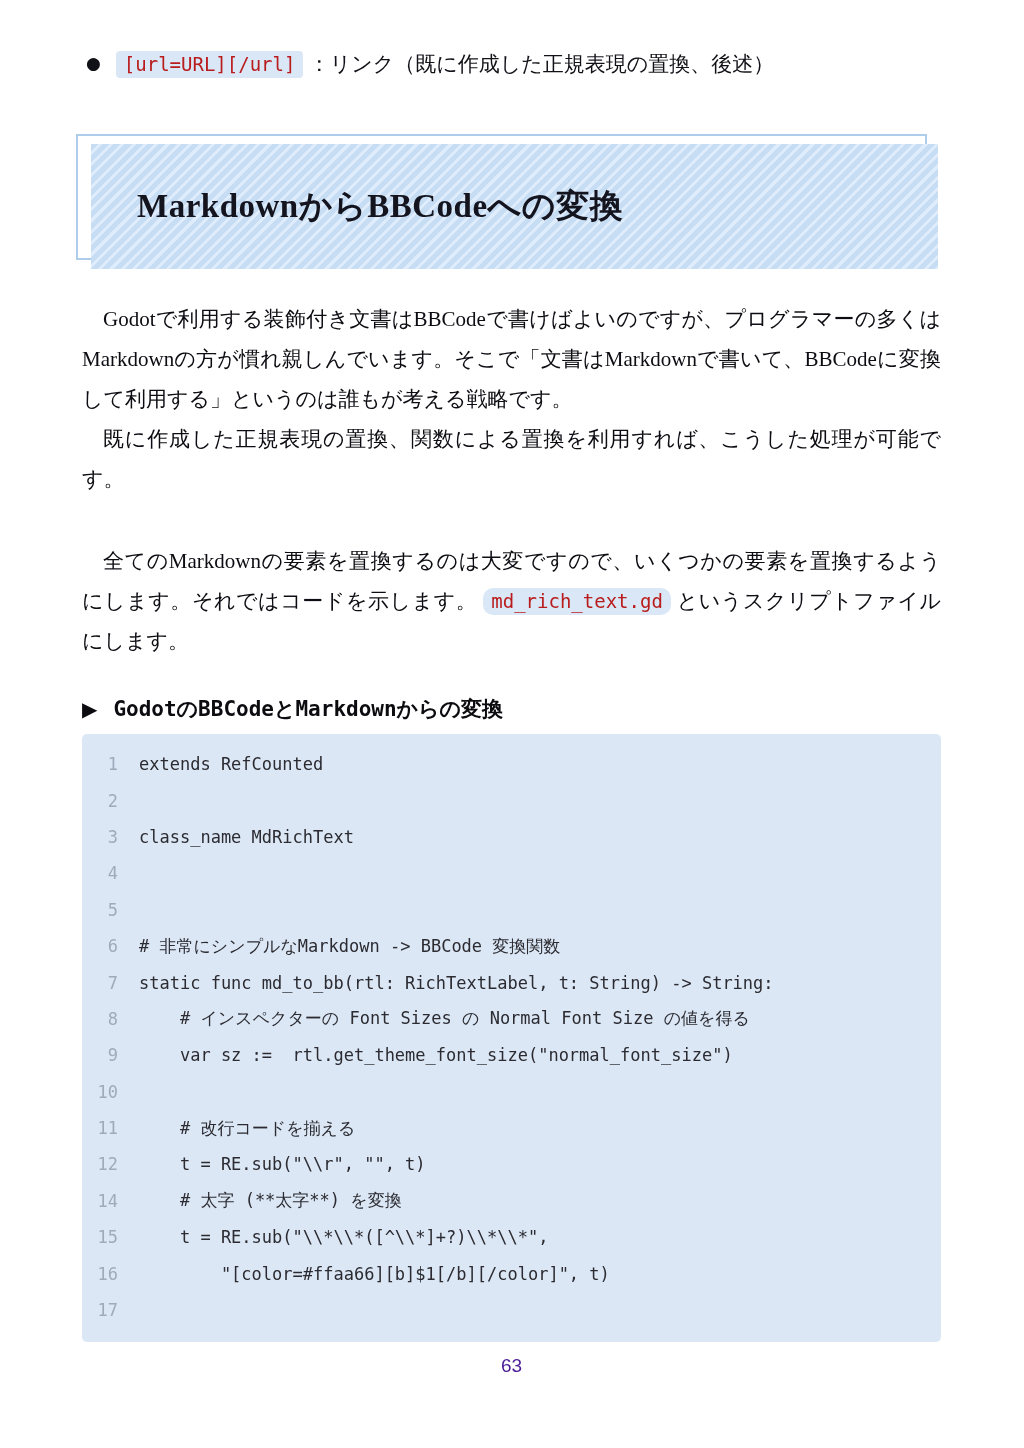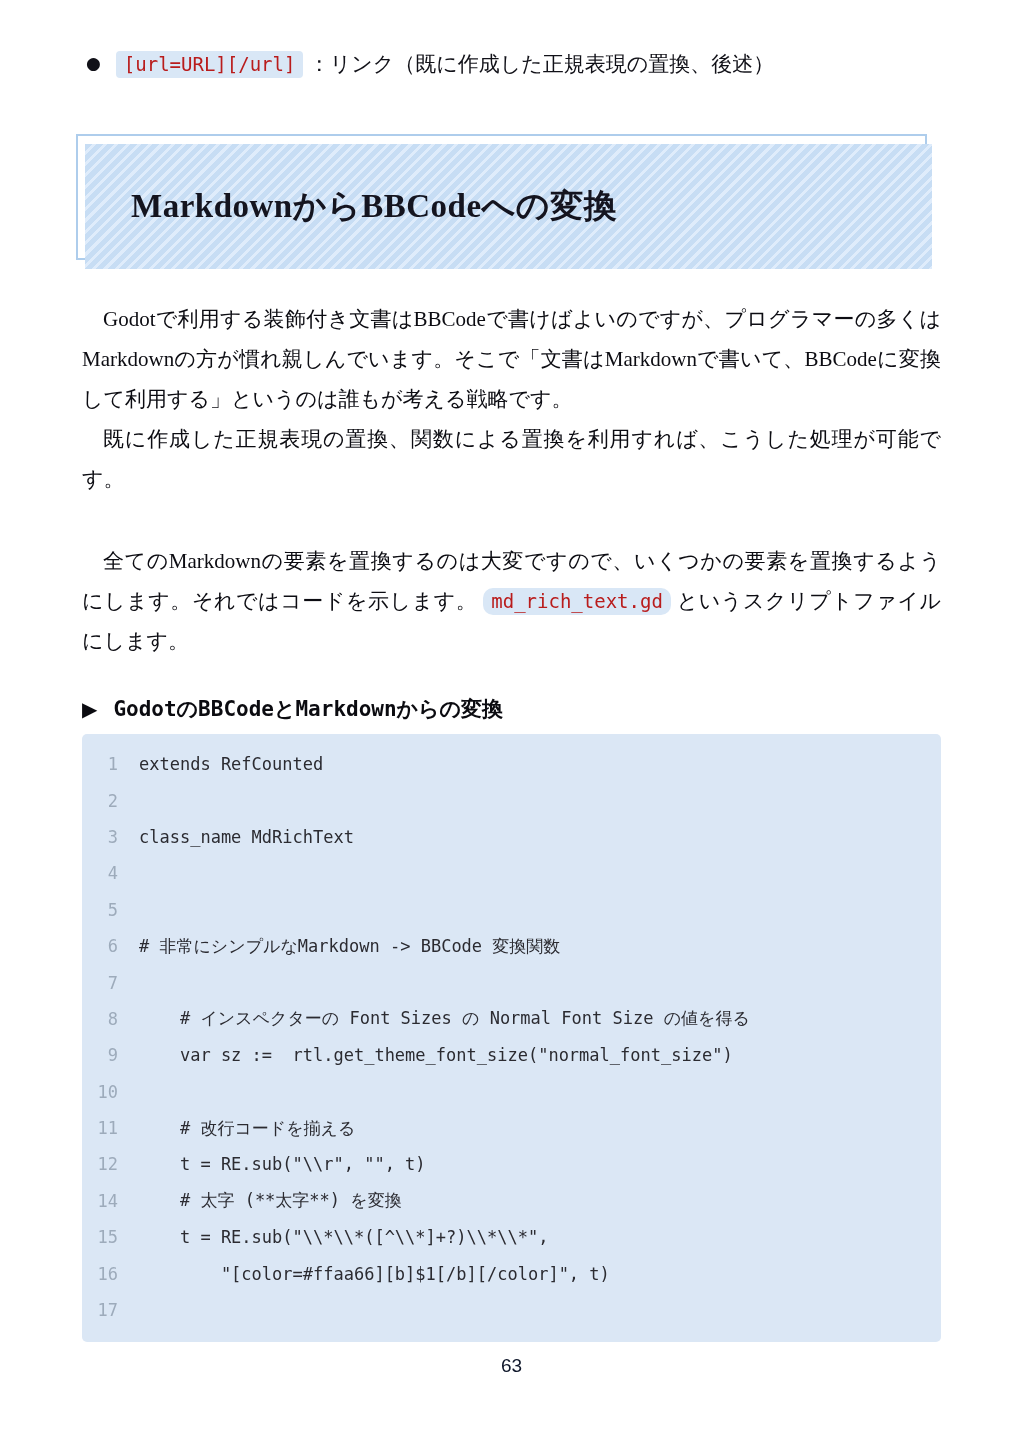--- a/index.html
+++ b/index.html
@@ -51,21 +51,21 @@
   .heading-border-box {
     position: absolute;
     left: 0; top: 0;
     width: 851px;
     height: 126px;
     background: #ffffff;
     border: 2px solid #aecdec;
   }
   .heading-stripe-box {
     position: absolute;
-    left: 9px; top: 10px;
+    left: 15px; top: 10px;
     width: 847px;
     height: 125px;
     background: repeating-linear-gradient(
       135deg,
       #c7ddf4 0px, #c7ddf4 5px,
       #dfecfb 5px, #dfecfb 8px
     );
     display: flex;
     align-items: center;
   }
@@ -132,21 +132,21 @@
     white-space: pre;
     color: #2b2b31;
   }
 
   
   .footer {
     margin-top: 13px;
     text-align: center;
     font-family: "Liberation Sans", "DejaVu Sans", sans-serif;
     font-size: 19px;
-    color: #0f172a;
+    color: #4c1d95;
   }
 </style>
 </head>
 <body>
 
 <div class="page">
   <div class="content">
 
     <div class="bullet-item">
       <span class="bullet-marker">●</span>
@@ -199,20 +199,21 @@
           <div class="code-line">
             <span class="ln">5</span>
             <span class="code"></span>
           </div>
           <div class="code-line">
             <span class="ln">6</span>
             <span class="code"># 非常にシンプルなMarkdown -&gt; BBCode 変換関数</span>
           </div>
           <div class="code-line">
             <span class="ln">7</span>
+            <span class="code">static func md_to_bb(rtl: RichTextLabel, t: String) -&gt; String:</span>
           </div>
           <div class="code-line">
             <span class="ln">8</span>
             <span class="code">    # インスペクターの Font Sizes の Normal Font Size の値を得る</span>
           </div>
           <div class="code-line">
             <span class="ln">9</span>
             <span class="code">    var sz :=  rtl.get_theme_font_size("normal_font_size")</span>
           </div>
           <div class="code-line">

